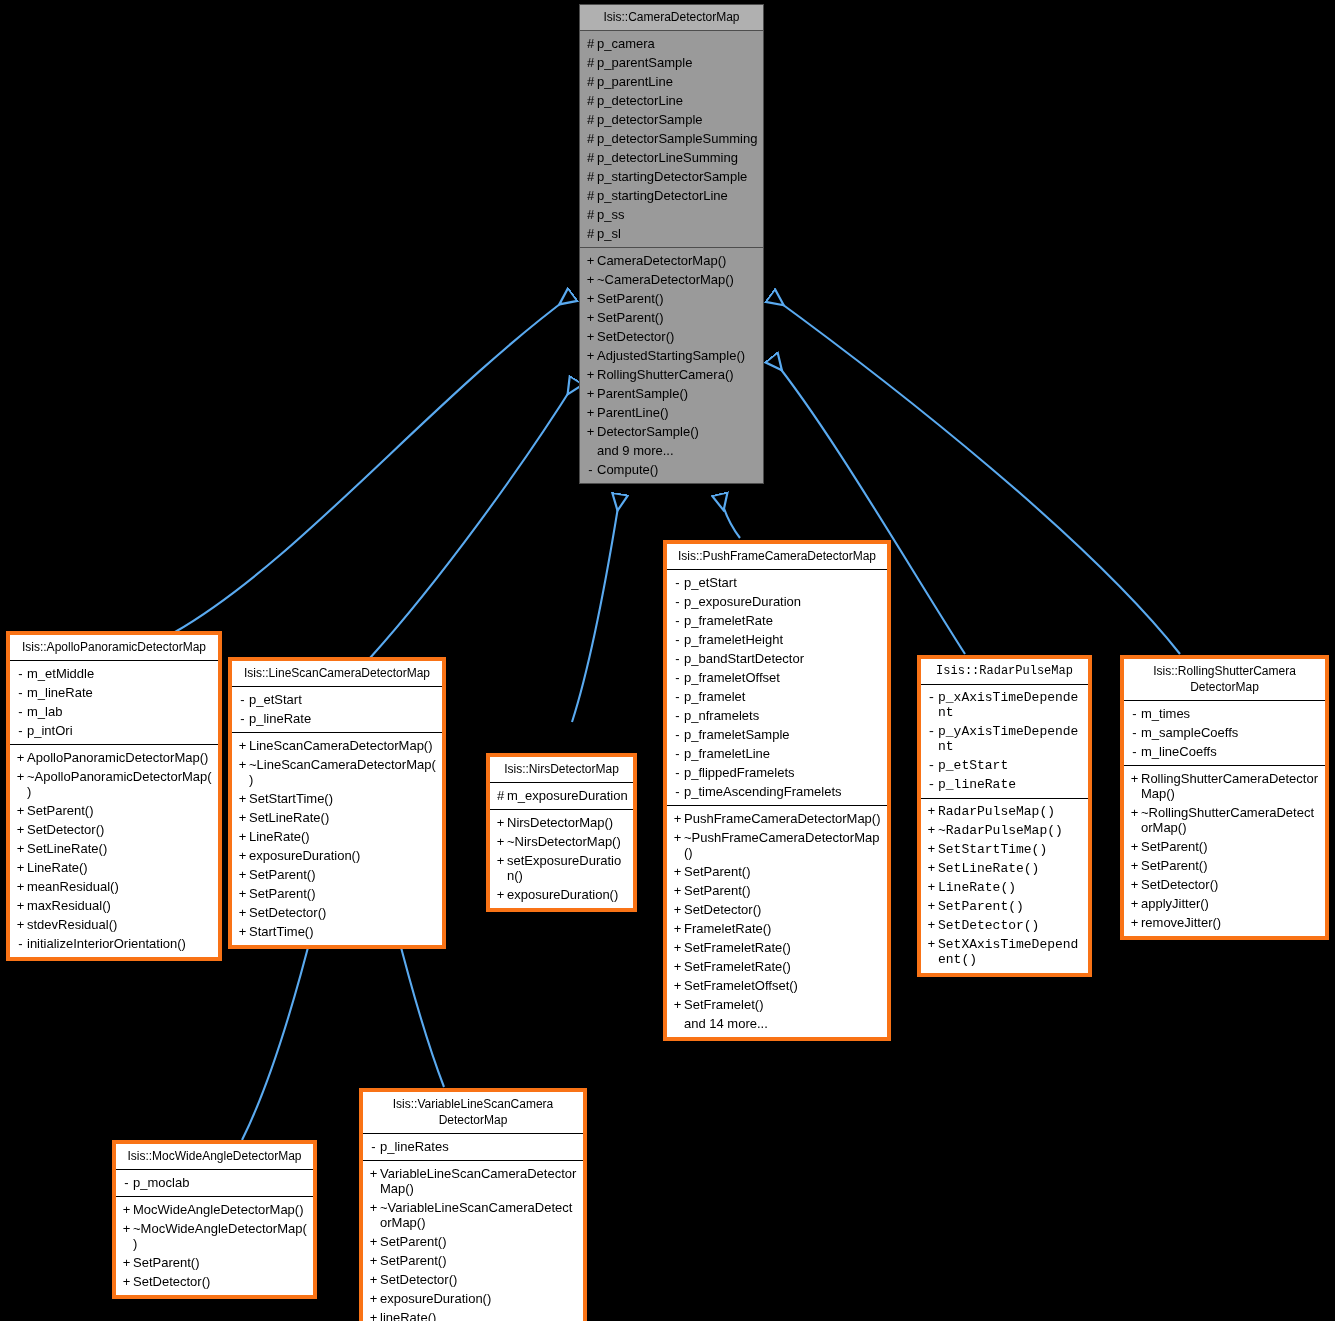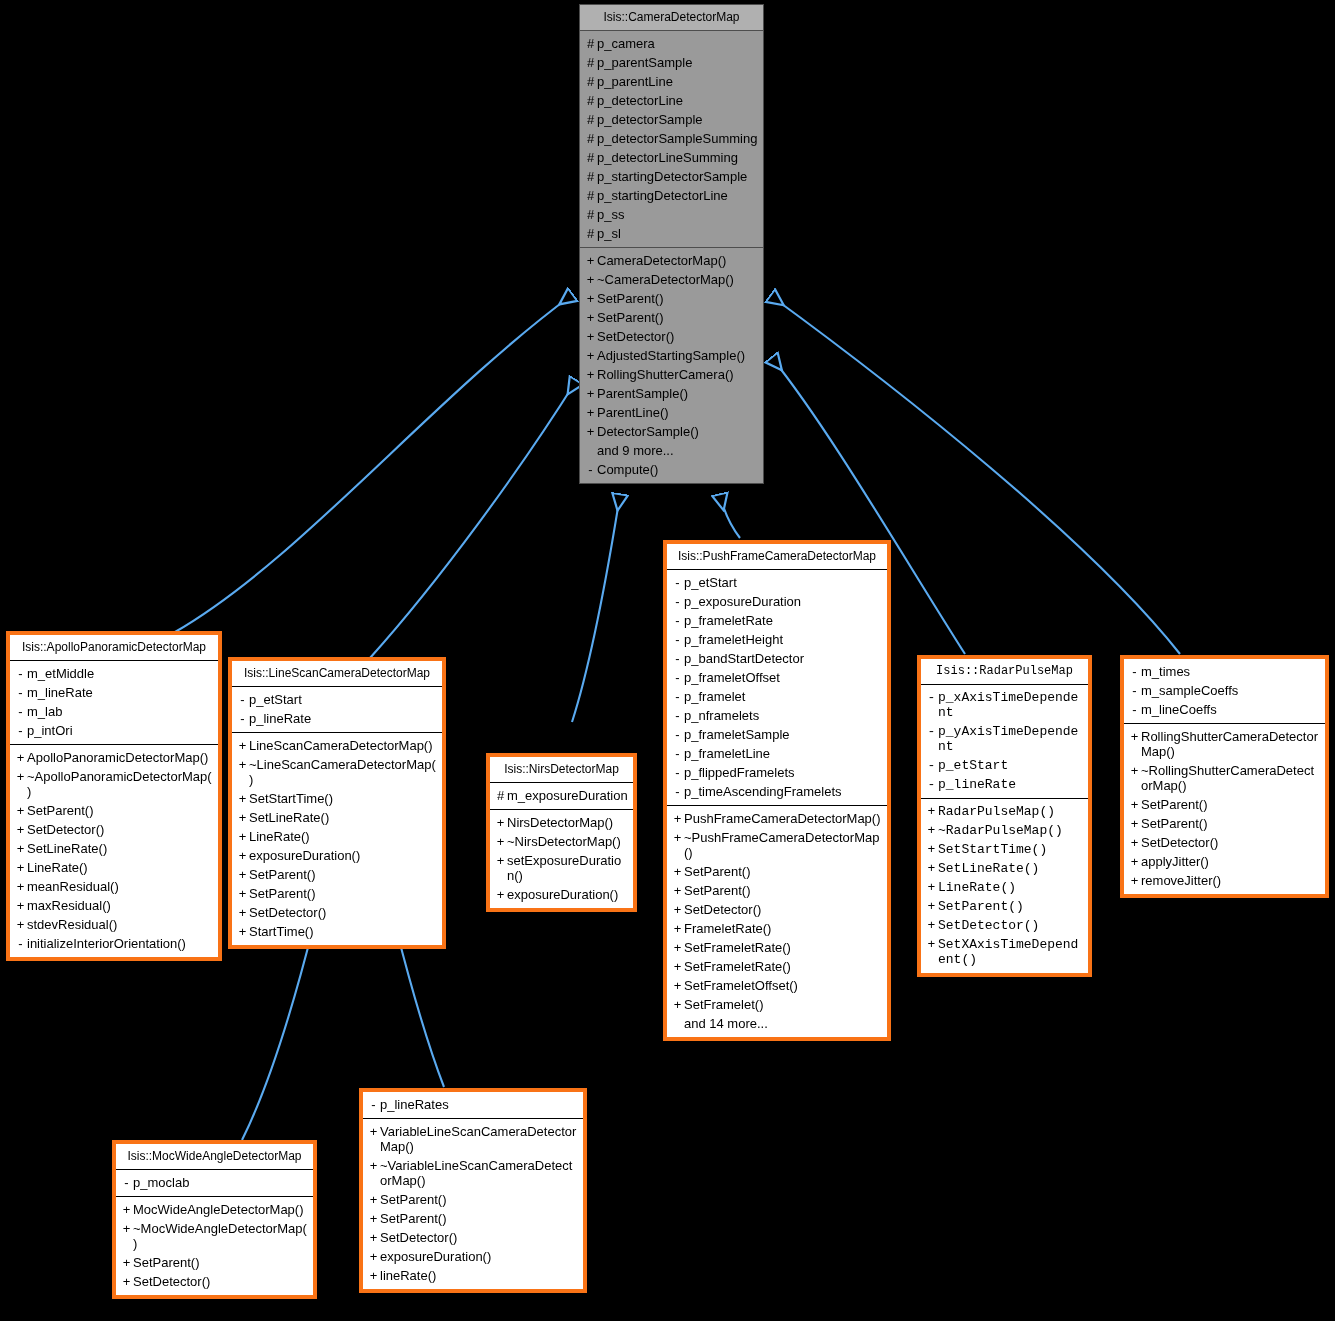--- a/index.html
+++ b/index.html
@@ -513,20 +513,21 @@
           <span class="mname">SetDetector()</span>
         </div>
       <div class="mem">
           <span class="vis">+</span>
           <span class="mname">SetXAxisTimeDependent()</span>
         </div>
     </div>
   </div>
 
   <div class="node" style="left:1120px; top:655px; width:209px;">
+    <div class="node-title">Isis::RollingShutterCamera DetectorMap</div>
     <div class="section attrs">
       <div class="mem">
           <span class="vis">-</span>
           <span class="mname">m_times</span>
         </div>
       <div class="mem">
           <span class="vis">-</span>
           <span class="mname">m_sampleCoeffs</span>
         </div>
       <div class="mem">
@@ -588,20 +589,21 @@
           <span class="mname">SetParent()</span>
         </div>
       <div class="mem">
           <span class="vis">+</span>
           <span class="mname">SetDetector()</span>
         </div>
     </div>
   </div>
 
   <div class="node" style="left:359px; top:1088px; width:228px;">
+    <div class="node-title">Isis::VariableLineScanCamera DetectorMap</div>
     <div class="section attrs">
       <div class="mem">
           <span class="vis">-</span>
           <span class="mname">p_lineRates</span>
         </div>
     </div>
     <div class="section methods">
       <div class="mem">
           <span class="vis">+</span>
           <span class="mname">VariableLineScanCameraDetectorMap()</span>

